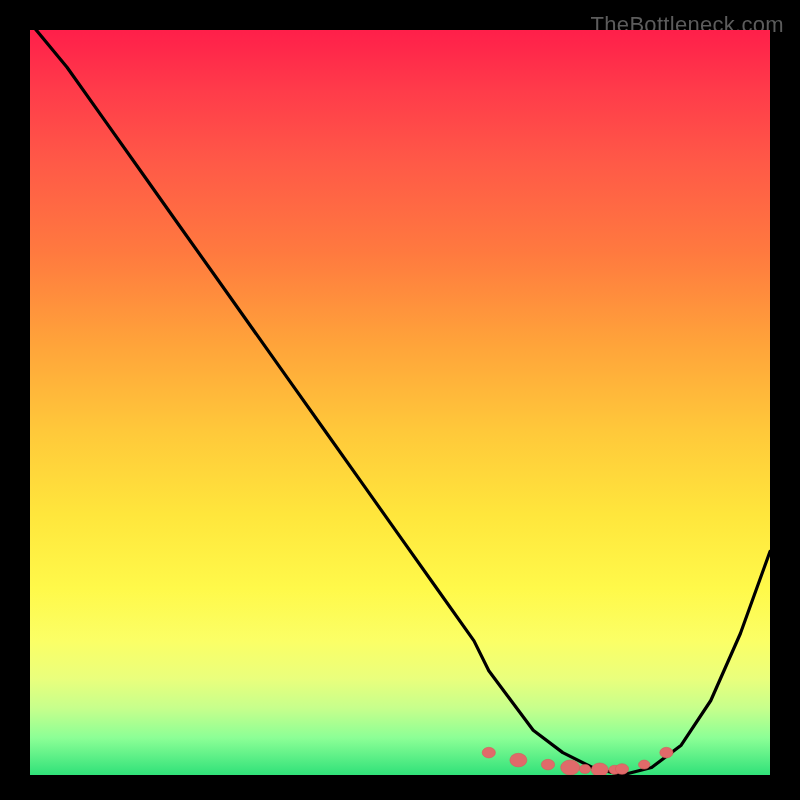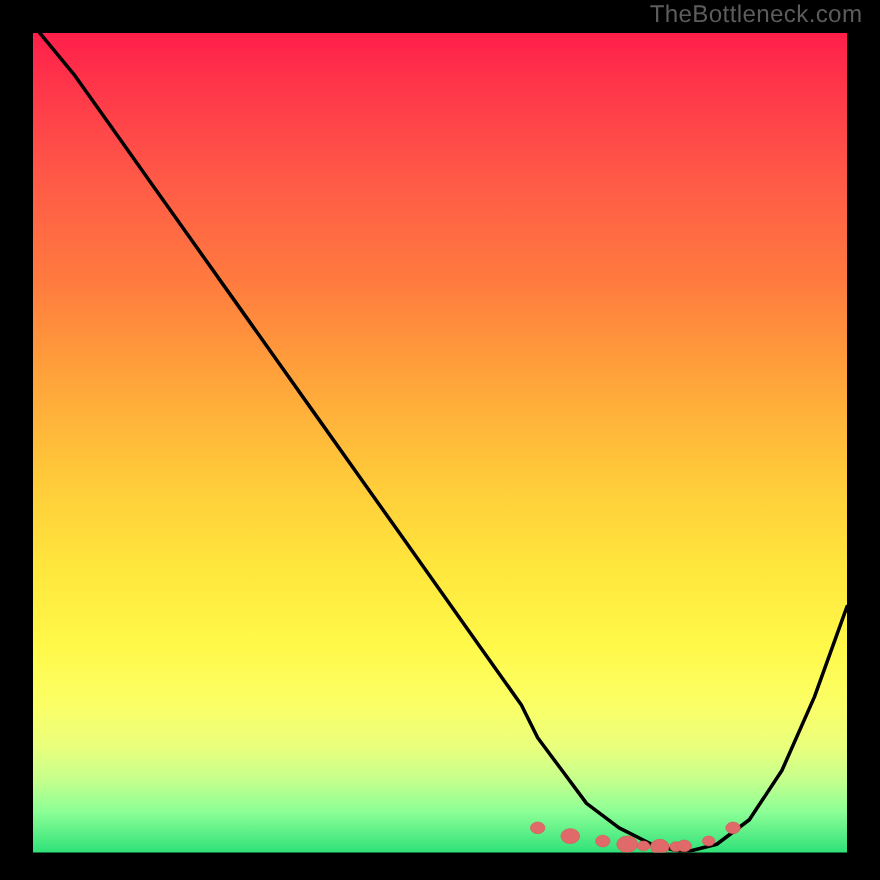--- a/index.html
+++ b/index.html
@@ -37,21 +37,21 @@
       #fff94a 75%,
       #fbff66 82%,
       #eaff7c 87%,
       #c7ff8c 91%,
       #8cff96 95%,
       #30e179 100%
     );
   }
   .watermark {
     position: absolute;
-    top: 0;
+    top: 12px;
     right: 16px;
     color: #5c5c5c;
     font-size: 22px;
     font-weight: 500;
     letter-spacing: 0.3px;
     margin-left: 43px;
   }
   svg.curve {
     position: absolute;
     left: 0;

